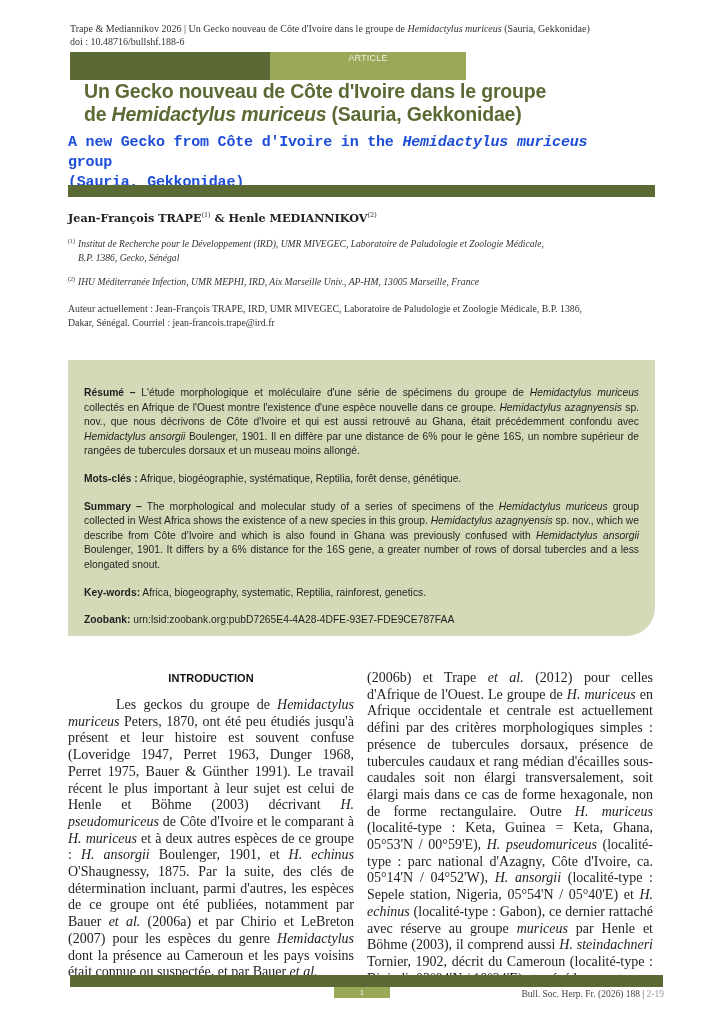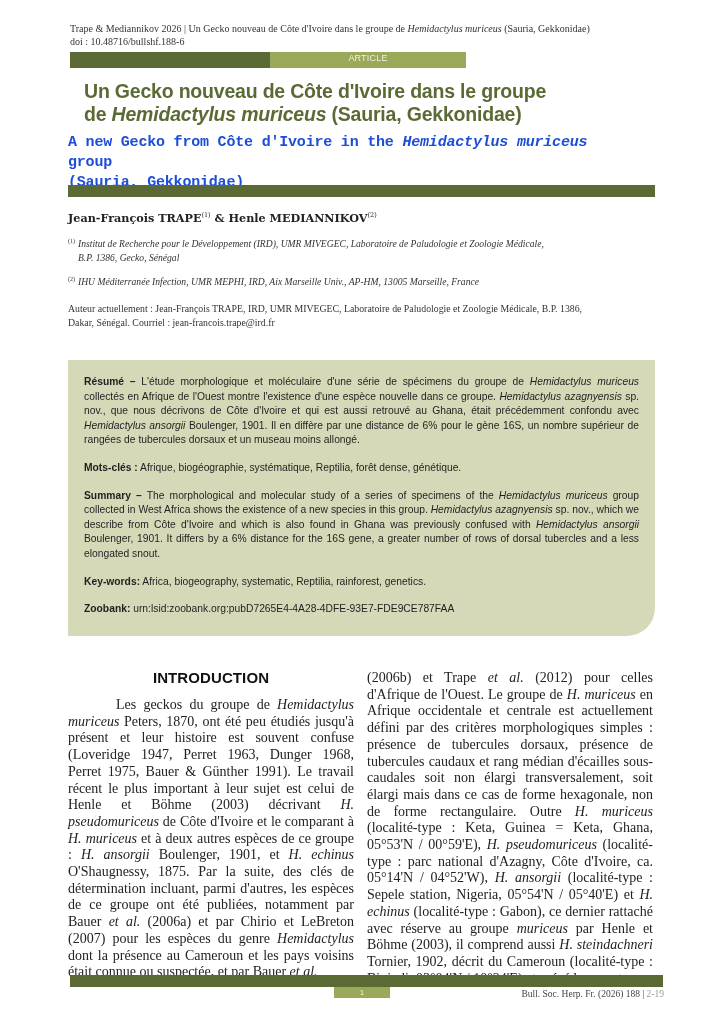--- a/index.html
+++ b/index.html
@@ -5,21 +5,21 @@
   * { box-sizing: border-box; margin: 0; padding: 0; }
   html, body { width: 724px; height: 1024px; background: #ffffff; overflow: hidden; }
   body { position: relative; font-family: "DejaVu Serif", serif; color: #222; }
 
   .running-head {
     position: absolute; left: 70px; top: 22px; width: 600px;
     font-family: "Liberation Serif", serif; font-size: 10px; line-height: 13px; color: #333;
   }
   .running-head i { font-style: italic; }
 
-  .article-bar { position: absolute; left: 70px; top: 52px; width: 396px; height: 16px; display: flex; }
+  .article-bar { position: absolute; left: 70px; top: 52px; width: 396px; height: 28px; display: flex; }
   .article-bar .dark { width: 200px; background: #5b6a34; }
   .article-bar .light { flex: 1; background: #9aa85a; color: #eef1de; font-family: "Liberation Sans", sans-serif; font-size: 9px; line-height: 12px; text-align: center; letter-spacing: 0.2px; }
 
   .title {
     position: absolute; left: 84px; top: 80px; width: 560px;
     font-family: "Liberation Sans", sans-serif; font-weight: bold; font-size: 19.5px; line-height: 23px; color: #5b6a34;
     letter-spacing: -0.2px;
   }
   .title i, .subtitle i { font-style: italic; }
   .subtitle {
@@ -45,31 +45,31 @@
   .affil2 { top: 273px; }
 
   .corresp {
     position: absolute; left: 68px; top: 302px; width: 590px;
     font-family: "Liberation Serif", serif; font-size: 9.8px; line-height: 14px; color: #333;
   }
 
   .abstract-box {
     position: absolute; left: 68px; top: 360px; width: 587px; height: 276px;
     background: #d6d9b8; border-bottom-right-radius: 28px;
-    padding: 15px 16px 0 16px;
+    padding: 26px 16px 0 16px;
     font-family: "Liberation Sans", sans-serif; font-size: 10.3px; line-height: 14.6px; color: #1f1f1f;
     text-align: justify;
   }
   .abstract-box p { margin-bottom: 13px; }
   .abstract-box b { font-weight: bold; }
   .abstract-box i { font-style: italic; }
 
   .intro-heading {
     position: absolute; left: 68px; top: 669px; width: 286px; text-align: center;
-    font-family: "Liberation Sans", sans-serif; font-weight: bold; font-size: 15px; line-height: 18px; color: #111;
+    font-family: "Liberation Sans", sans-serif; font-weight: bold; font-size: 11px; line-height: 18px; color: #111;
     letter-spacing: 0.1px;
   }
 
   .col {
     position: absolute; width: 286px;
     font-family: "Liberation Serif", serif; font-size: 14px; line-height: 16.7px; color: #222;
     text-align: justify; hyphens: none;
   }
   .col i { font-style: italic; }
   .col-left { left: 68px; top: 697px; text-indent: 48px; }

